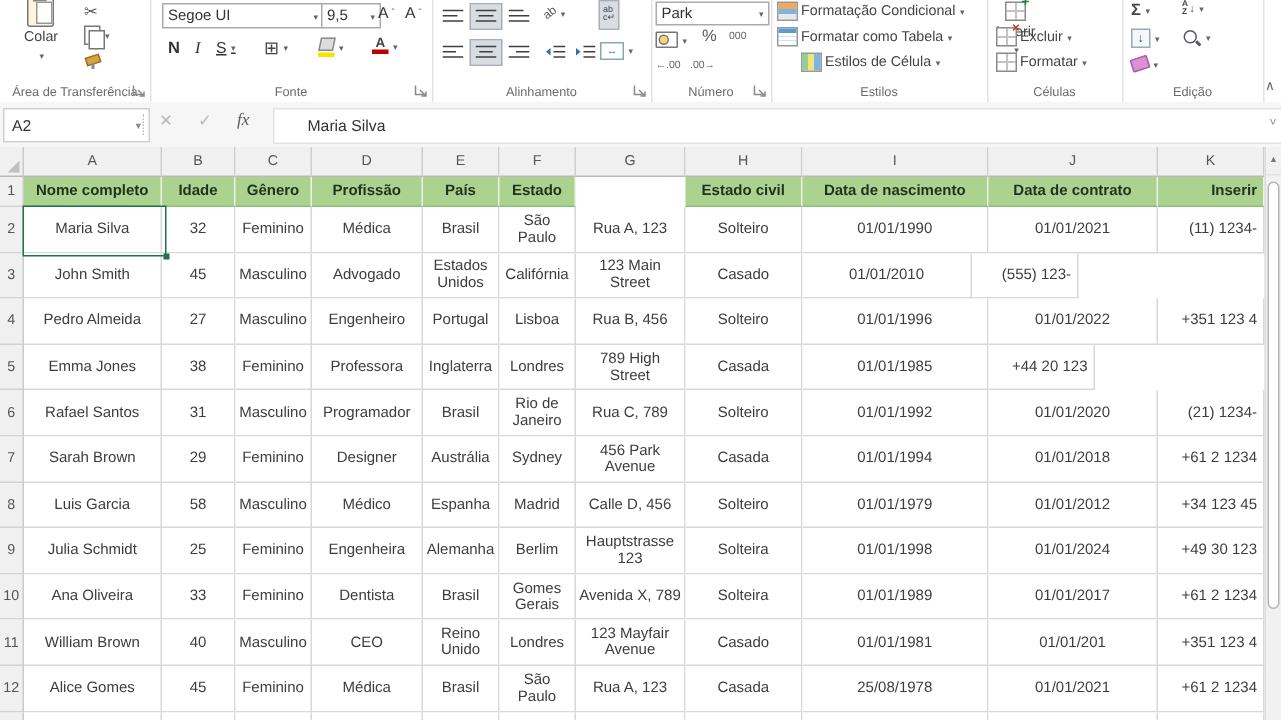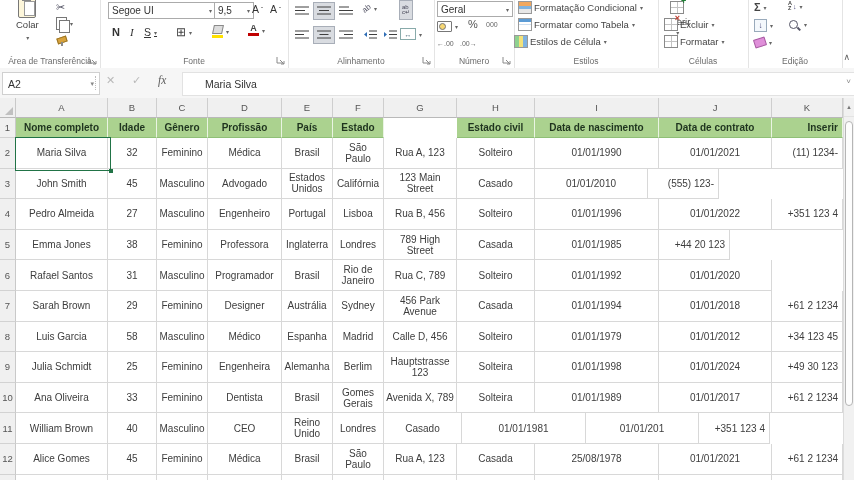--- a/index.html
+++ b/index.html
@@ -254,21 +254,21 @@
     <span class="launcher">
         <svg width="9" height="9">
           <path d="M1 1v6h6" fill="none" stroke="#8a8a8a"></path>
           <path d="M4 4l4 4M8 5v3H5" fill="none" stroke="#8a8a8a"></path>
         </svg>
       </span>
   </div>
 
   <div class="rgroup" style="left:434px;width:80px;">
     <div class="combo" style="left:3px;top:1px;width:68px;height:14px;">
-        <span>Geral</span>
+        <span>Park</span>
       </div>
     <div class="rbtn dd" style="left:3px;top:21px;">
         <span class="ic-money"></span>
       </div>
     <div class="rbtn pct" style="left:34px;top:18px;">%</div>
     <div class="rbtn smalltxt" style="left:52px;top:21px;">000</div>
     <div class="rbtn smalltxt" style="left:3px;top:40px;">←.00</div>
     <div class="rbtn smalltxt" style="left:26px;top:40px;">.00→</div>
     <div class="glabel">Número</div>
     <span class="launcher">
@@ -281,21 +281,21 @@
 
   <div class="rgroup" style="left:514px;width:144px;">
     <div class="rbtn dd" style="left:4px;top:1px;">
         <span class="ic-cf"></span>
         <span>Formatação Condicional</span>
       </div>
     <div class="rbtn dd" style="left:4px;top:18px;">
         <span class="ic-table"></span>
         <span>Formatar como Tabela</span>
       </div>
-    <div class="rbtn dd" style="left:0;top:35px;">
+    <div class="rbtn dd" style="left:20px;top:35px;">
         <span class="ic-cellst"></span>
         <span>Estilos de Célula</span>
       </div>
     <div class="glabel">Estilos</div>
   </div>
 
   <div class="rgroup" style="left:658px;width:90px;">
     <div class="rbtn dd" style="left:6px;top:1px;flex-direction:column;">
         <span class="ic-grid ins"></span>
         <span>Inserir</span>
@@ -443,20 +443,21 @@
         <div class="cell" style="width: 92px;">Rafael Santos</div>
         <div class="cell" style="width: 49px;">31</div>
         <div class="cell" style="width: 51px;">Masculino</div>
         <div class="cell" style="width: 74px;">Programador</div>
         <div class="cell" style="width: 51px;">Brasil</div>
         <div class="cell" style="width: 51px;">Rio de Janeiro</div>
         <div class="cell" style="width: 73px;">Rua C, 789</div>
         <div class="cell" style="width: 78px;">Solteiro</div>
         <div class="cell" style="width: 124px;">01/01/1992</div>
         <div class="cell" style="width: 113px;">01/01/2020</div>
+        <div class="cell kcol" style="width: 71px;">(21) 1234-</div>
       </div>
       <div class="row drow">
         <div class="rhead">7</div>
         <div class="cell" style="width: 92px;">Sarah Brown</div>
         <div class="cell" style="width: 49px;">29</div>
         <div class="cell" style="width: 51px;">Feminino</div>
         <div class="cell" style="width: 74px;">Designer</div>
         <div class="cell" style="width: 51px;">Austrália</div>
         <div class="cell" style="width: 51px;">Sydney</div>
         <div class="cell" style="width: 73px;">456 Park Avenue</div>
@@ -508,20 +509,21 @@
         <div class="cell kcol" style="width: 71px;">+61 2 1234</div>
       </div>
       <div class="row drow">
         <div class="rhead">11</div>
         <div class="cell" style="width: 92px;">William Brown</div>
         <div class="cell" style="width: 49px;">40</div>
         <div class="cell" style="width: 51px;">Masculino</div>
         <div class="cell" style="width: 74px;">CEO</div>
         <div class="cell" style="width: 51px;">Reino Unido</div>
         <div class="cell" style="width: 51px;">Londres</div>
+        <div class="cell" style="width: 73px;">123 Mayfair Avenue</div>
         <div class="cell" style="width: 78px;">Casado</div>
         <div class="cell" style="width: 124px;">01/01/1981</div>
         <div class="cell" style="width: 113px;">01/01/201</div>
         <div class="cell kcol" style="width: 71px;">+351 123 4</div>
       </div>
       <div class="row drow">
         <div class="rhead">12</div>
         <div class="cell" style="width: 92px;">Alice Gomes</div>
         <div class="cell" style="width: 49px;">45</div>
         <div class="cell" style="width: 51px;">Feminino</div>

